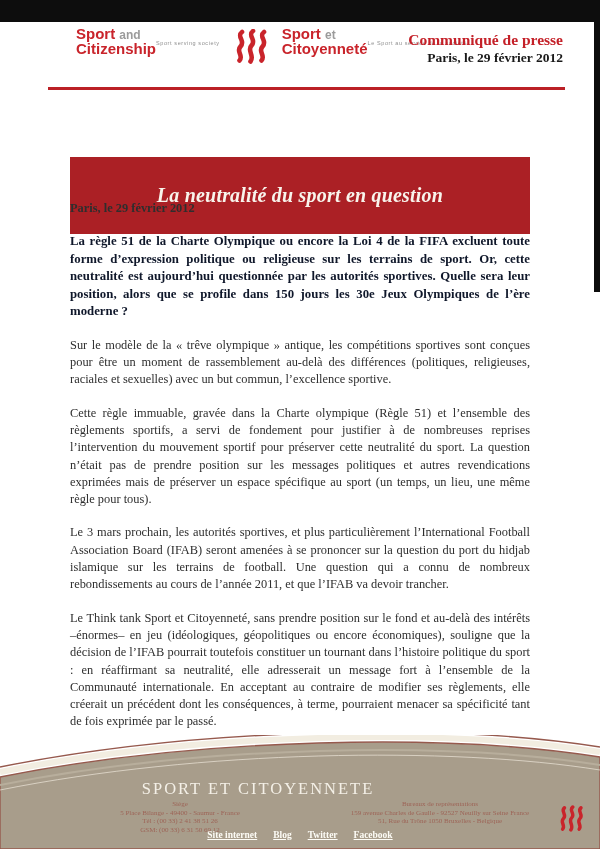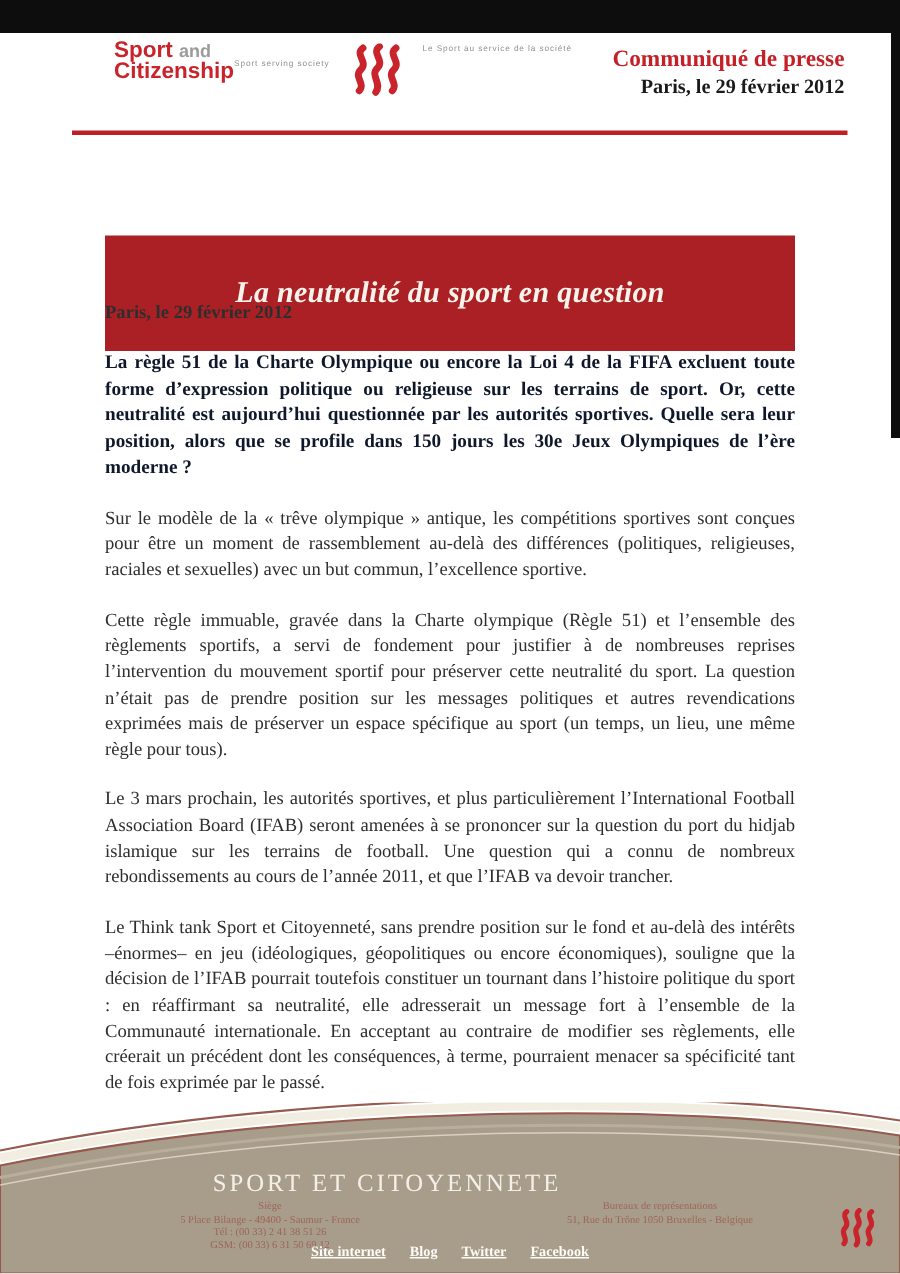--- a/index.html
+++ b/index.html
@@ -76,20 +76,25 @@
       <svg width="40" height="36" viewBox="0 0 40 36">
         <g fill="none" stroke="#c9242b" stroke-width="4.6" stroke-linecap="round">
           <path d="M10,3 C4,7.5 14,12 8.5,17.5 C3.5,22.5 12,26.5 7.5,31.5"></path>
           <path d="M21,2 C15,6.5 25,11 19.5,16.5 C14.5,21.5 23,26.5 18.5,32.5"></path>
           <path d="M32,3 C26,7.5 36,12 30.5,17.5 C25.5,22.5 34,26.5 29.5,31.5"></path>
         </g>
       </svg>
     </span>
 
     <div class="logo-block">
+      <div class="logo-lines">
+        <div><span>Sport</span>
+             <span class="gray">et</span></div>
+        <div>Citoyenneté</div>
+      </div>
       <div class="logo-tagline">Le Sport au service de la société</div>
     </div>
   </div>
 
   <div class="header-right">
     <div class="doc-type">Communiqué de presse</div>
     <div class="header-date">Paris, le 29 février 2012</div>
   </div>
 
   <div class="red-rule"></div>
@@ -120,20 +125,21 @@
 
     <div class="addr siege">
       <div>Siège</div>
       <div>5 Place Bilange - 49400 - Saumur - France</div>
       <div>Tél : (00 33) 2 41 38 51 26</div>
       <div>GSM: (00 33) 6 31 50 69 12</div>
     </div>
 
     <div class="addr bureaux">
       <div>Bureaux de représentations</div>
+      <div>159 avenue Charles de Gaulle - 92527 Neuilly sur Seine France</div>
       <div>51, Rue du Trône 1050 Bruxelles - Belgique</div>
     </div>
 
 
     <div class="footer-links">
       <a>Site internet</a>
       <a>Blog</a>
       <a>Twitter</a>
       <a>Facebook</a>
     </div>

